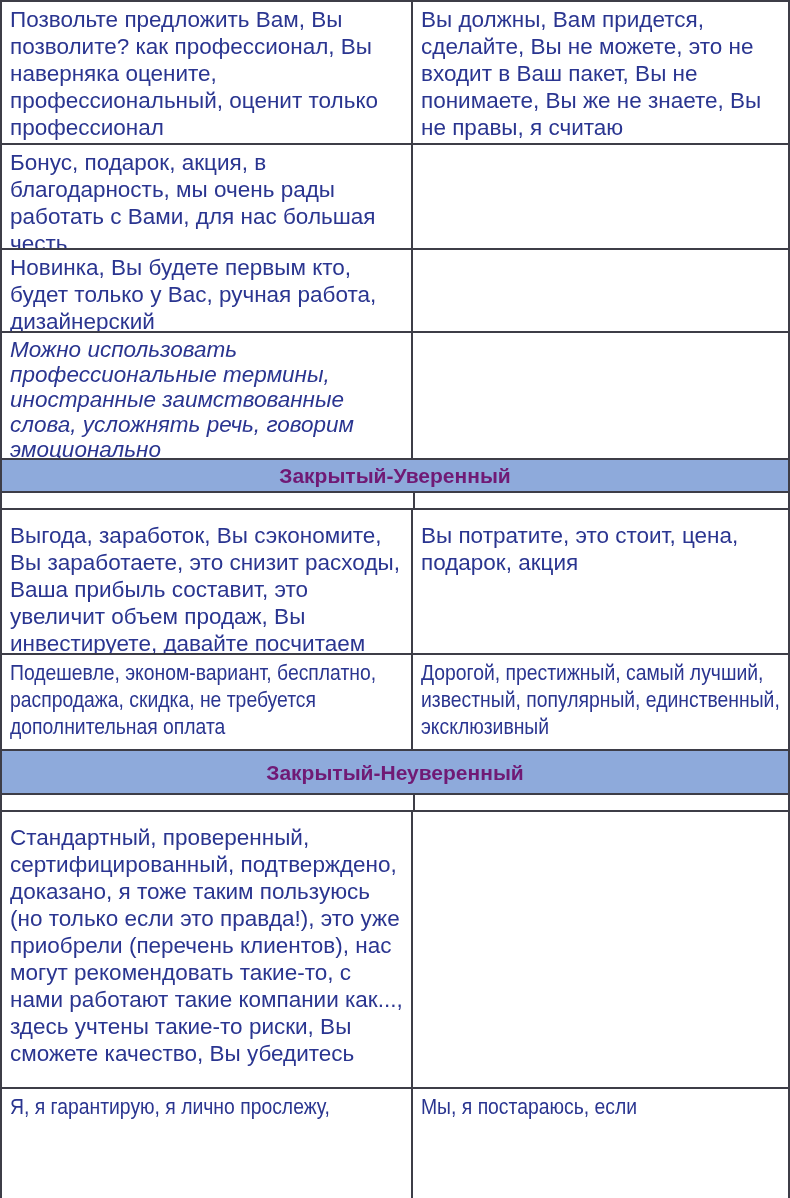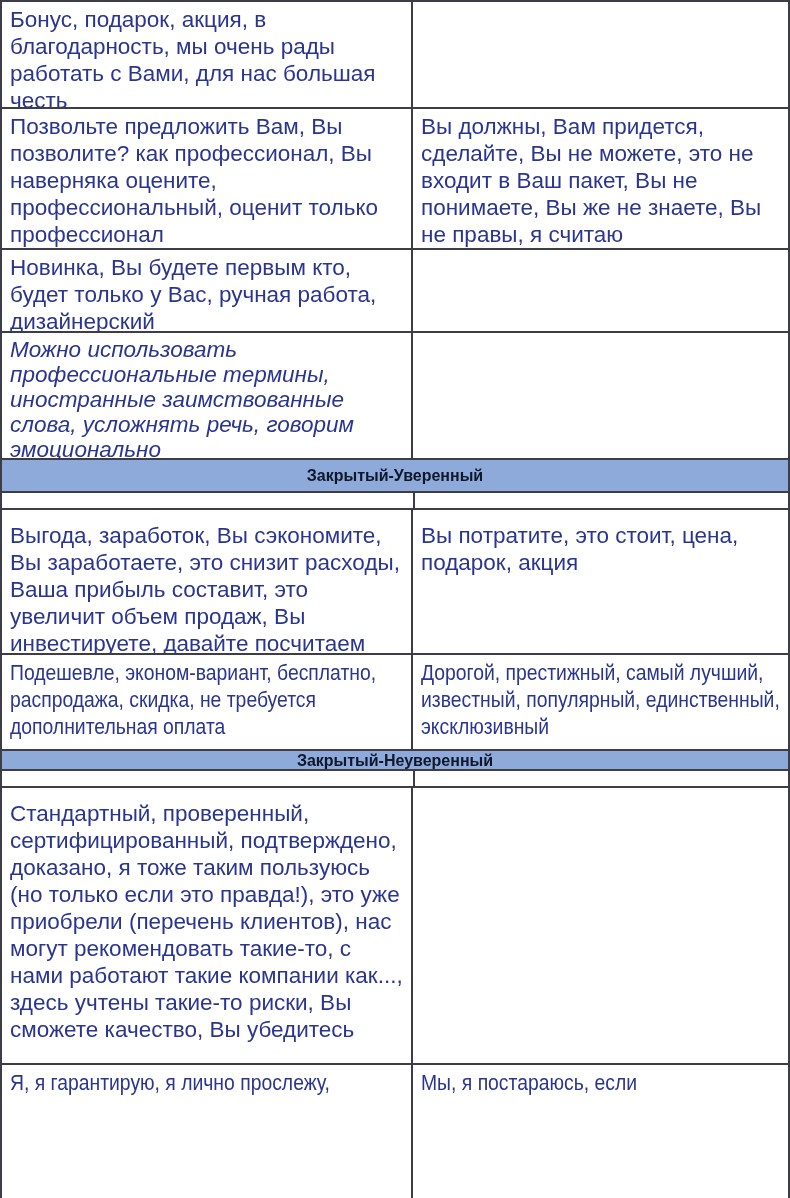--- a/index.html
+++ b/index.html
@@ -30,55 +30,55 @@
   .cell.left{flex:0 0 411px;border-right:2px solid #3d3d47;}
   .cell.right{flex:1 1 auto;}
   .txt{width:100%;}
   .italic .txt{font-style:italic;line-height:25px;}
   .cnd{transform:scaleX(0.86);transform-origin:0 0;width:116.3%;}
   .pt14{padding-top:12px;}
   
   .h-r0{height:141px}.h-r1{height:105px}.h-r2{height:83px}.h-r3{height:127px}
   .h-band{height:33px}.h-sp{height:17px}
   .h-r6{height:145px}.h-r7{height:96px}.h-r8{height:79px}
-  .h-band2{height:20px}.h-r11{height:277px}
+  .h-band2{height:44px}.h-r11{height:277px}
   .h-last{flex:1 1 auto;}
   
   .band{
     background:#8eaadb;align-items:center;justify-content:center;
     display:flex;
   }
   .band-label{
-    color:#0f172a;font-weight:bold;font-size:16px;line-height:29px;
+    color:#701a75;font-weight:bold;font-size:21px;line-height:29px;
     text-align:center;width:100%;
   }
   .spacer-cell-left{flex:0 0 411px;border-right:2px solid #3d3d47;}
   .spacer-cell-right{flex:1 1 auto;}
 </style>
 </head>
 <body>
 
 <div class="page">
   <div class="table">
 
+    <div class="row h-r0">
+      <div class="cell left">
+        <div class="txt">Позвольте предложить Вам, Вы позволите? как профессионал, Вы наверняка оцените, профессиональный, оценит только профессионал</div>
+      </div>
+      <div class="cell right">
+        <div class="txt">Вы должны, Вам придется, сделайте, Вы не можете, это не входит в Ваш пакет, Вы не понимаете, Вы же не знаете, Вы не правы, я считаю</div>
+      </div>
+    </div>
+
     <div class="row h-r1">
       <div class="cell left">
         <div class="txt">Бонус, подарок, акция, в благодарность, мы очень рады работать с Вами, для нас большая честь</div>
       </div>
       <div class="cell right">
         <div class="txt"></div>
-      </div>
-    </div>
-
-    <div class="row h-r0">
-      <div class="cell left">
-        <div class="txt">Позвольте предложить Вам, Вы позволите? как профессионал, Вы наверняка оцените, профессиональный, оценит только профессионал</div>
-      </div>
-      <div class="cell right">
-        <div class="txt">Вы должны, Вам придется, сделайте, Вы не можете, это не входит в Ваш пакет, Вы не понимаете, Вы же не знаете, Вы не правы, я считаю</div>
       </div>
     </div>
 
     <div class="row h-r2">
       <div class="cell left">
         <div class="txt">Новинка, Вы будете первым кто, будет только у Вас, ручная работа, дизайнерский</div>
       </div>
       <div class="cell right">
         <div class="txt"></div>
       </div>

